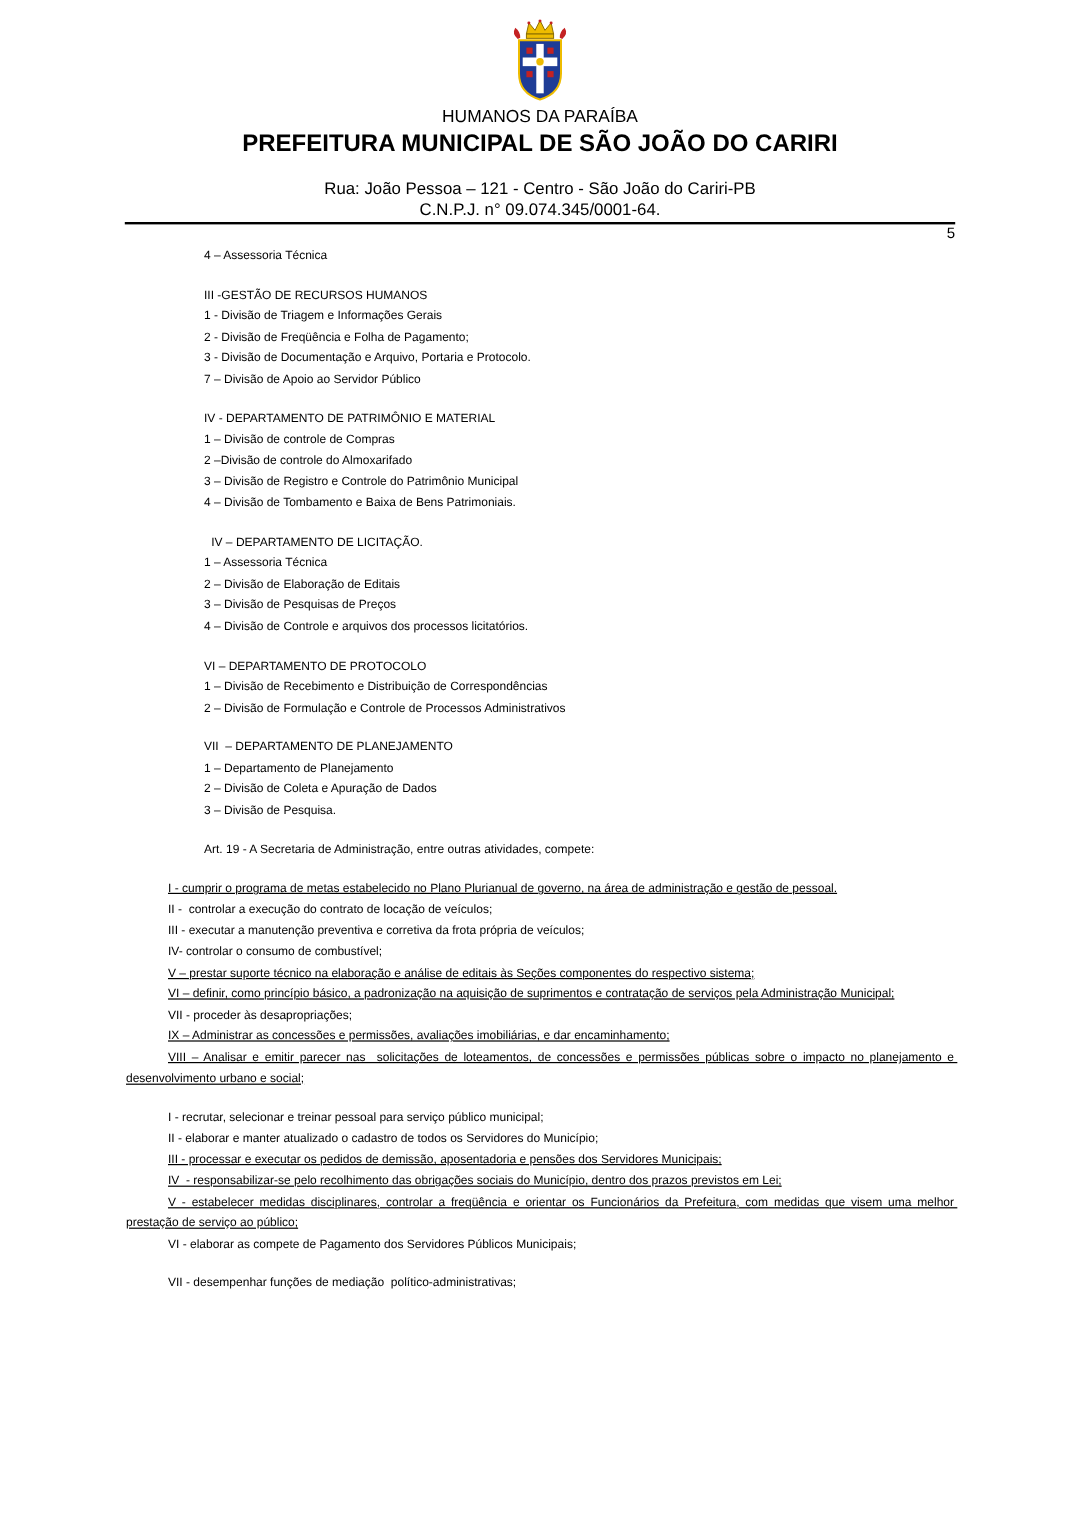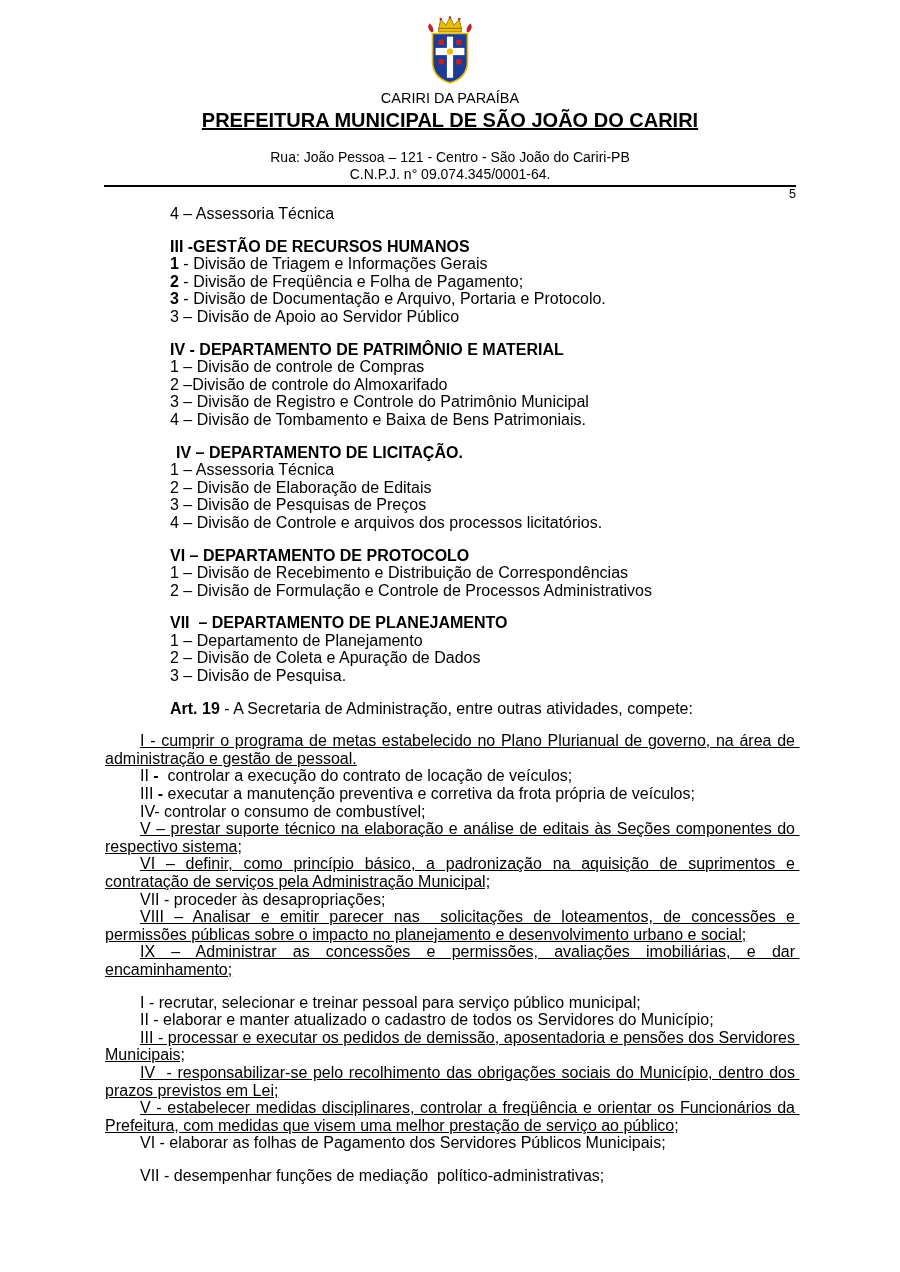--- a/index.html
+++ b/index.html
@@ -4,35 +4,35 @@
 <style>
   html, body { margin: 0; padding: 0; background: #ffffff; }
   .page {
     width: 900px; height: 1272px; background: #ffffff; color: #000;
     font-family: "Liberation Sans", sans-serif; position: relative; overflow: hidden;
     margin: 0 auto;
   }
   .header { text-align: center; padding-top: 16px; }
   .crest { display: block; margin: 0 auto; width: 50px; height: 70px; }
   .estado  { font-size: 14.5px; line-height: 16px; margin-top: 4px; }
-  .title   { font-size: 20px;   line-height: 22px; margin-top: 3px; font-weight: bold; text-decoration: underline; }
+  .title   { font-size: 20px;   line-height: 22px; margin-top: 3px; font-weight: bold; }
   .address { font-size: 14px;   line-height: 16px; margin-top: 18px; }
   .cnpj    { font-size: 14px;   line-height: 16px; margin-top: 1px; }
   .rule    { border-top: 2px solid #000; margin: 3px 104px 0 104px; }
   .pagenum { text-align: right; margin: 1px 104px 0 0; font-size: 12.5px; line-height: 13px; }
   .docbody { margin: 4px 105px 0 105px; }
-  .doc-line { font-size: 16px; line-height: 17.6px; white-space: pre-wrap; }
+  .doc-line { font-size: 10px; line-height: 17.6px; white-space: pre-wrap; }
   .heading  { margin-left: 65px; font-weight: bold; }
   .heading-indent { margin-left: 71px; }
   .item     { margin-left: 65px; }
   .para     { text-indent: 35px; }
   .para-tab { text-indent: 65px; }
   .justify  { text-align: justify; text-decoration: underline; }
   .spacer   { height: 15px; }
-  .b { font-weight: bold; }
+  .b { font-weight: normal; }
 </style>
 </head>
 <body>
 
 <div class="page">
 
   <div class="header">
     <svg class="crest" viewBox="0 0 48 68" xmlns="http://www.w3.org/2000/svg">
       <path d="M6 16 Q1 12 4 7 Q8 10 8 15 Z" fill="var(--crest-accent,#c42222)"></path>
       <path d="M42 16 Q47 12 44 7 Q40 10 40 15 Z" fill="var(--crest-accent,#c42222)"></path>
@@ -43,37 +43,37 @@
       <circle cx="33" cy="3" r="1.2" fill="var(--crest-accent,#c42222)"></circle>
       <path d="M7 17 H41 V44 Q41 60 24 65 Q7 60 7 44 Z" fill="var(--crest-shield,#1e3c96)" stroke="var(--crest-crown,#eebc00)" stroke-width="1.6"></path>
       <rect x="21" y="20" width="6" height="40" fill="var(--crest-cross,#ffffff)"></rect>
       <rect x="10" y="31" width="28" height="7" fill="var(--crest-cross,#ffffff)"></rect>
       <rect x="13" y="23" width="5" height="5" fill="var(--crest-accent,#c42222)"></rect>
       <rect x="30" y="23" width="5" height="5" fill="var(--crest-accent,#c42222)"></rect>
       <rect x="13" y="42" width="5" height="5" fill="var(--crest-accent,#c42222)"></rect>
       <rect x="30" y="42" width="5" height="5" fill="var(--crest-accent,#c42222)"></rect>
       <circle cx="24" cy="34.5" r="3" fill="var(--crest-crown,#eebc00)"></circle>
     </svg>
-    <div class="estado">CARIRI DA PARAÍBA</div>
+    <div class="estado">HUMANOS DA PARAÍBA</div>
     <div class="title">PREFEITURA MUNICIPAL DE SÃO JOÃO DO CARIRI</div>
     <div class="address">Rua: João Pessoa – 121 - Centro - São João do Cariri-PB</div>
     <div class="cnpj">C.N.P.J. n° 09.074.345/0001-64.</div>
   </div>
 
   <div class="rule"></div>
   <div class="pagenum">5</div>
 
   <div class="docbody">
       <div class="doc-line item"><span>4 – Assessoria Técnica</span></div>
       <div class="spacer"></div>
       <div class="doc-line heading"><span class="b">III -GESTÃO DE RECURSOS HUMANOS</span></div>
       <div class="doc-line item"><span class="b">1</span><span> - Divisão de Triagem e Informações Gerais</span></div>
       <div class="doc-line item"><span class="b">2</span><span> - Divisão de Freqüência e Folha de Pagamento;</span></div>
       <div class="doc-line item"><span class="b">3</span><span> - Divisão de Documentação e Arquivo, Portaria e Protocolo.</span></div>
-      <div class="doc-line item"><span>3 – Divisão de Apoio ao Servidor Público</span></div>
+      <div class="doc-line item"><span>7 – Divisão de Apoio ao Servidor Público</span></div>
       <div class="spacer"></div>
       <div class="doc-line heading"><span class="b">IV - DEPARTAMENTO DE PATRIMÔNIO E MATERIAL</span></div>
       <div class="doc-line item"><span>1 – Divisão de controle de Compras</span></div>
       <div class="doc-line item"><span>2 –Divisão de controle do Almoxarifado</span></div>
       <div class="doc-line item"><span>3 – Divisão de Registro e Controle do Patrimônio Municipal</span></div>
       <div class="doc-line item"><span>4 – Divisão de Tombamento e Baixa de Bens Patrimoniais.</span></div>
       <div class="spacer"></div>
       <div class="doc-line heading heading-indent"><span class="b">IV – DEPARTAMENTO DE LICITAÇÃO.</span></div>
       <div class="doc-line item"><span>1 – Assessoria Técnica</span></div>
       <div class="doc-line item"><span>2 – Divisão de Elaboração de Editais</span></div>
@@ -91,26 +91,26 @@
       <div class="spacer"></div>
       <div class="doc-line para para-tab"><span class="b">Art. 19</span><span> - A Secretaria de Administração, entre outras atividades, compete:</span></div>
       <div class="spacer"></div>
       <div class="doc-line para justify"><span>I - cumprir o programa de metas estabelecido no Plano Plurianual de governo, na área de administração e gestão de pessoal.</span></div>
       <div class="doc-line para"><span>II </span><span class="b">-</span><span>  controlar a execução do contrato de locação de veículos;</span></div>
       <div class="doc-line para"><span>III </span><span class="b">-</span><span> executar a manutenção preventiva e corretiva da frota própria de veículos;</span></div>
       <div class="doc-line para"><span>IV- controlar o consumo de combustível;</span></div>
       <div class="doc-line para justify"><span>V – prestar suporte técnico na elaboração e análise de editais às Seções componentes do respectivo sistema;</span></div>
       <div class="doc-line para justify"><span>VI – definir, como princípio básico, a padronização na aquisição de suprimentos e contratação de serviços pela Administração Municipal;</span></div>
       <div class="doc-line para"><span>VII - proceder às desapropriações;</span></div>
+      <div class="doc-line para justify"><span>IX – Administrar as concessões e permissões, avaliações imobiliárias, e dar encaminhamento;</span></div>
       <div class="doc-line para justify"><span>VIII – Analisar e emitir parecer nas  solicitações de loteamentos, de concessões e permissões públicas sobre o impacto no planejamento e desenvolvimento urbano e social;</span></div>
-      <div class="doc-line para justify"><span>IX – Administrar as concessões e permissões, avaliações imobiliárias, e dar encaminhamento;</span></div>
       <div class="spacer"></div>
       <div class="doc-line para"><span>I - recrutar, selecionar e treinar pessoal para serviço público municipal;</span></div>
       <div class="doc-line para"><span>II - elaborar e manter atualizado o cadastro de todos os Servidores do Município;</span></div>
       <div class="doc-line para justify"><span>III - processar e executar os pedidos de demissão, aposentadoria e pensões dos Servidores Municipais;</span></div>
       <div class="doc-line para justify"><span>IV  - responsabilizar-se pelo recolhimento das obrigações sociais do Município, dentro dos prazos previstos em Lei;</span></div>
       <div class="doc-line para justify"><span>V - estabelecer medidas disciplinares, controlar a freqüência e orientar os Funcionários da Prefeitura, com medidas que visem uma melhor prestação de serviço ao público;</span></div>
-      <div class="doc-line para"><span>VI - elaborar as folhas de Pagamento dos Servidores Públicos Municipais;</span></div>
+      <div class="doc-line para"><span>VI - elaborar as compete de Pagamento dos Servidores Públicos Municipais;</span></div>
       <div class="spacer"></div>
       <div class="doc-line para"><span>VII - desempenhar funções de mediação  político-administrativas;</span></div>
     </div>
 
 </div>
 
 </body></html>

